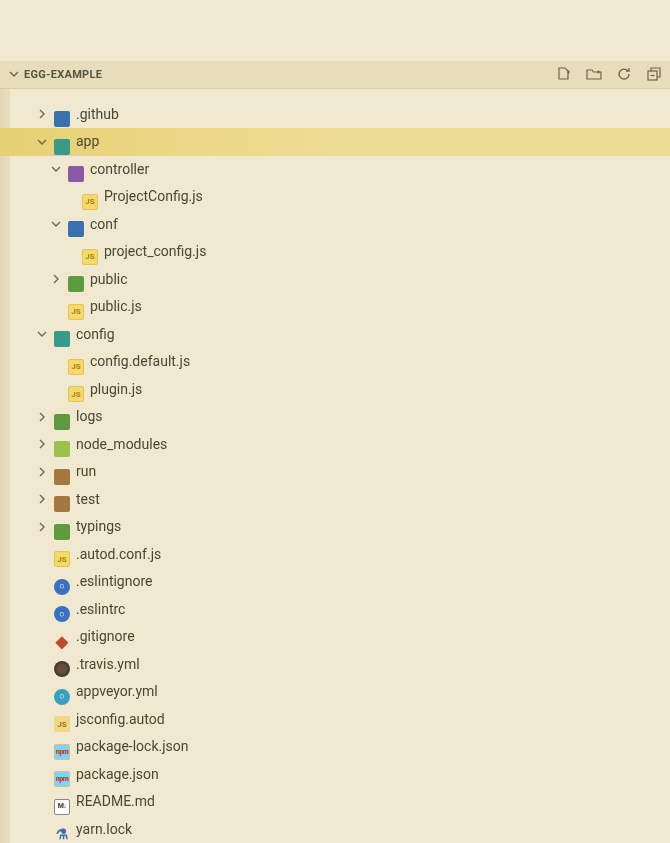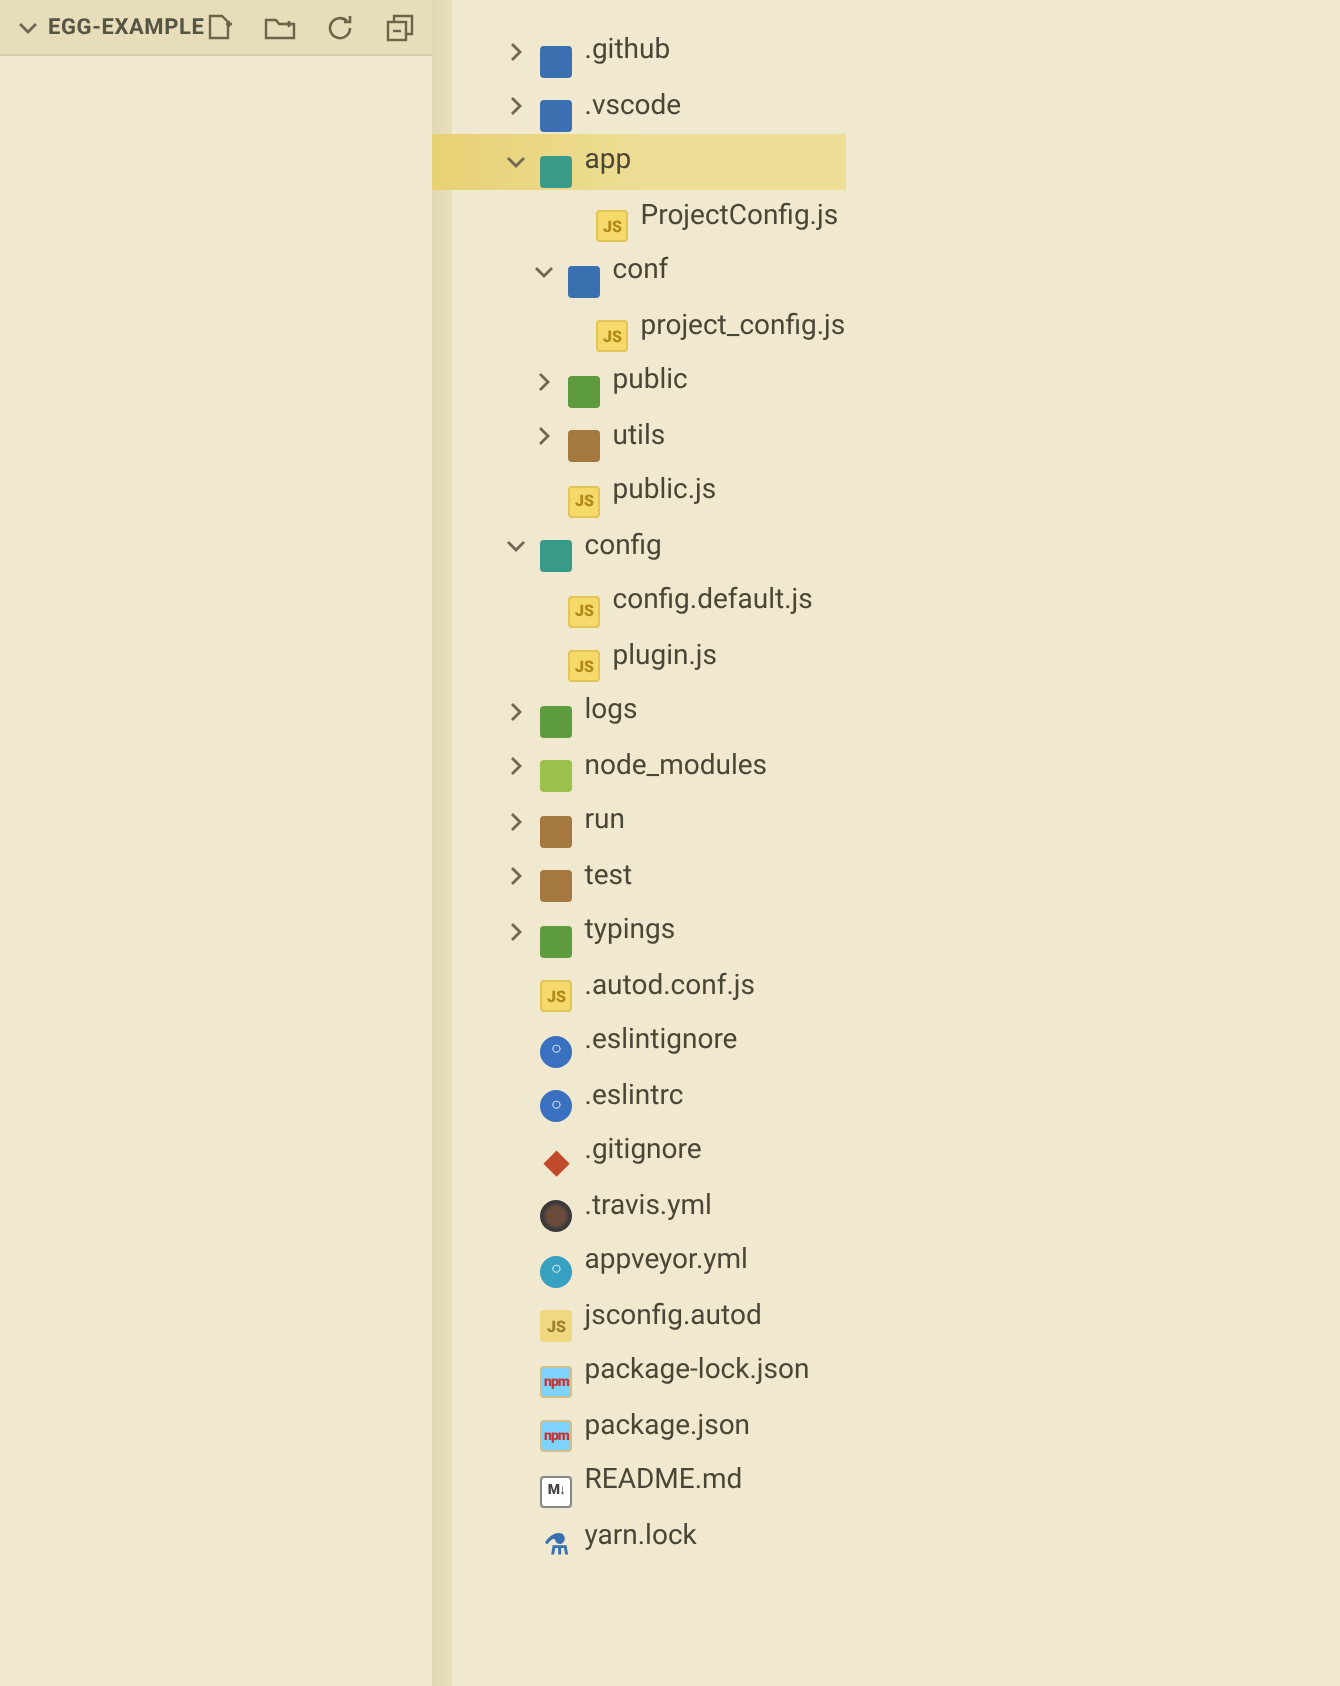--- a/index.html
+++ b/index.html
@@ -5,21 +5,21 @@
   * { box-sizing: border-box; margin: 0; padding: 0; }
   body {
     font-family: -apple-system, BlinkMacSystemFont, "Segoe UI", Roboto, sans-serif;
     font-size: 13px;
     color: #3a3a2e;
     background: #f0e9d0;
     width: 670px;
     height: 843px;
     overflow: hidden;
   }
-  .panel { display: flex; flex-direction: row; height: 100%; }
+  .panel { display: flex; flex-direction: column; height: 100%; justify-content: flex-end; }
 
   .panel-header {
     display: flex;
     align-items: center;
     height: 28px;
     padding: 0 8px 0 6px;
     background: #e7ddba;
     border-bottom: 1px solid #d8cda8;
     user-select: none;
   }
@@ -148,41 +148,41 @@
   <div class="row">
         <span class="indent" style="width: 20px;"></span>
         <span class="chevron">
           <svg viewBox="0 0 12 12">
             <path d="M4 2 L8 6 L4 10" fill="none" stroke="currentColor" stroke-width="1.4"></path>
           </svg>
         </span>
         <span class="file-icon ic-folder-blue"></span>
         <span class="label">.github</span>
       </div>
-      <div class="row">
-        <span class="indent" style="width: 20px;"></span>
-        <span class="chevron">
-          <svg viewBox="0 0 12 12">
-            <path d="M4 2 L8 6 L4 10" fill="none" stroke="currentColor" stroke-width="1.4"></path>
-          </svg>
-        </span>
-        <span class="file-icon ic-folder-blue"></span>
-        <span class="label">.vscode</span>
-      </div>
       <div class="row highlight">
         <span class="indent" style="width: 20px;"></span>
         <span class="chevron">
           <svg viewBox="0 0 12 12">
             <path d="M2 4 L6 8 L10 4" fill="none" stroke="currentColor" stroke-width="1.4"></path>
           </svg>
         </span>
         <span class="file-icon ic-folder-teal"></span>
         <span class="label">app</span>
       </div>
       <div class="row">
+        <span class="indent" style="width: 34px;"></span>
+        <span class="chevron">
+          <svg viewBox="0 0 12 12">
+            <path d="M2 4 L6 8 L10 4" fill="none" stroke="currentColor" stroke-width="1.4"></path>
+          </svg>
+        </span>
+        <span class="file-icon ic-folder-purple"></span>
+        <span class="label">controller</span>
+      </div>
+      <div class="row">
         <span class="indent" style="width: 48px;"></span>
         <span class="spacer-chevron"></span>
         <span class="file-icon ic-js">JS</span>
         <span class="label">ProjectConfig.js</span>
       </div>
       <div class="row">
         <span class="indent" style="width: 34px;"></span>
         <span class="chevron">
           <svg viewBox="0 0 12 12">
             <path d="M2 4 L6 8 L10 4" fill="none" stroke="currentColor" stroke-width="1.4"></path>
@@ -202,30 +202,20 @@
         <span class="chevron">
           <svg viewBox="0 0 12 12">
             <path d="M4 2 L8 6 L4 10" fill="none" stroke="currentColor" stroke-width="1.4"></path>
           </svg>
         </span>
         <span class="file-icon ic-folder-green"></span>
         <span class="label">public</span>
       </div>
       <div class="row">
         <span class="indent" style="width: 34px;"></span>
-        <span class="chevron">
-          <svg viewBox="0 0 12 12">
-            <path d="M4 2 L8 6 L4 10" fill="none" stroke="currentColor" stroke-width="1.4"></path>
-          </svg>
-        </span>
-        <span class="file-icon ic-folder-brown"></span>
-        <span class="label">utils</span>
-      </div>
-      <div class="row">
-        <span class="indent" style="width: 34px;"></span>
         <span class="spacer-chevron"></span>
         <span class="file-icon ic-js">JS</span>
         <span class="label">public.js</span>
       </div>
       <div class="row">
         <span class="indent" style="width: 20px;"></span>
         <span class="chevron">
           <svg viewBox="0 0 12 12">
             <path d="M2 4 L6 8 L10 4" fill="none" stroke="currentColor" stroke-width="1.4"></path>
           </svg>

